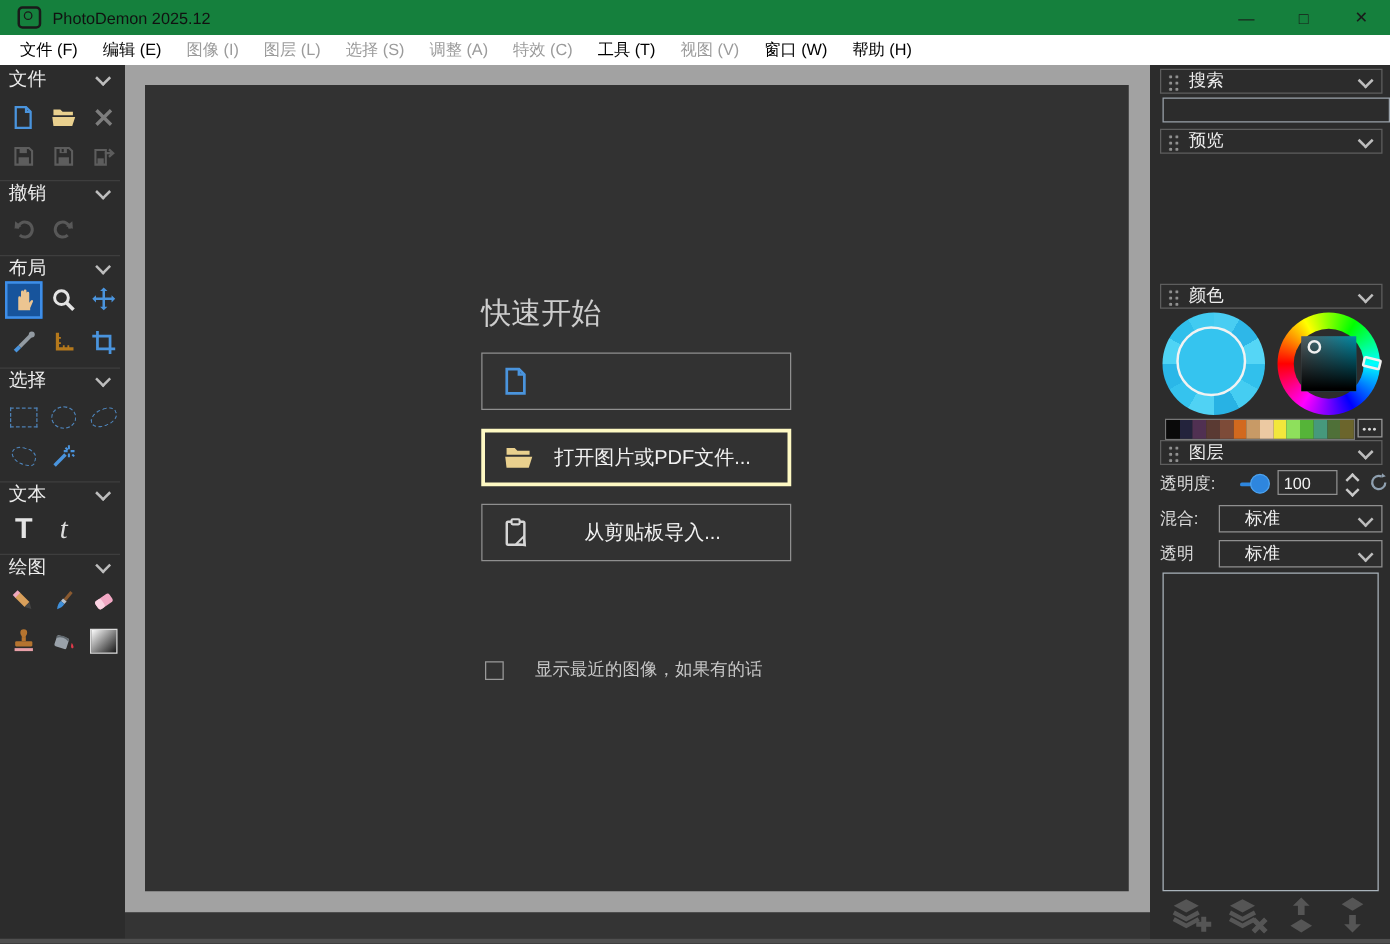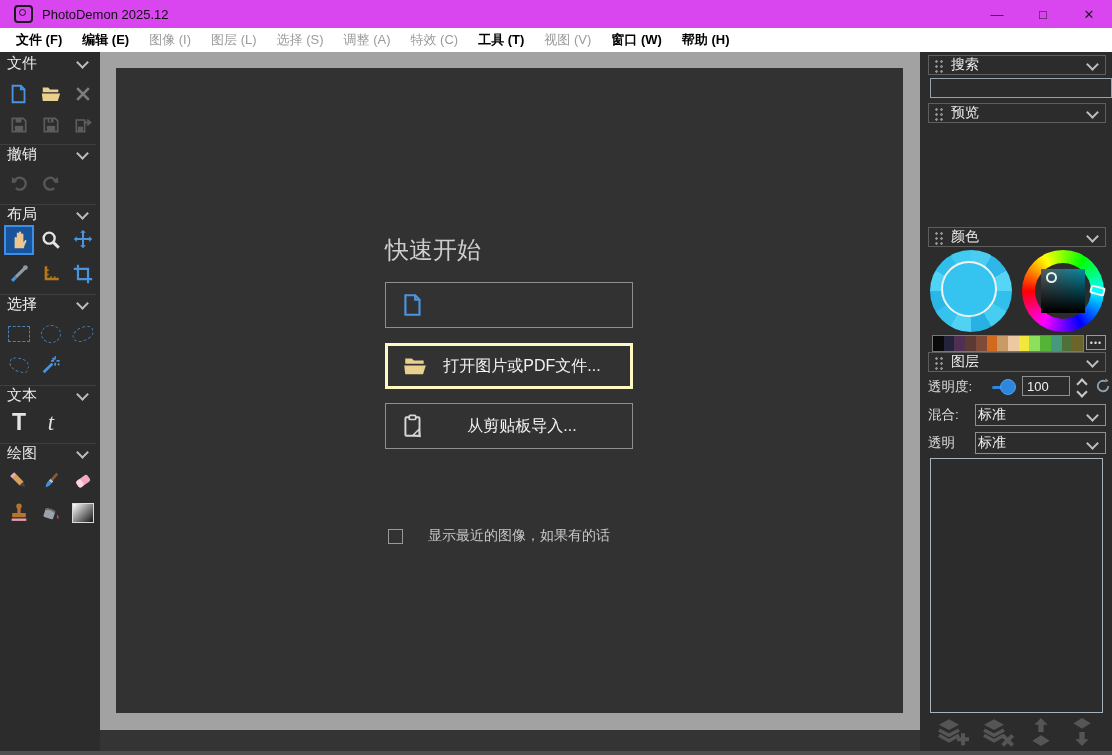--- a/index.html
+++ b/index.html
@@ -4,31 +4,31 @@
 <style>
   html,body{margin:0;padding:0}
   body{
     width:1112px;height:755px;position:relative;overflow:hidden;
     background:#2c2c2c;font-family:"Liberation Sans","DejaVu Sans",sans-serif;
     -webkit-font-smoothing:antialiased;
   }
   .abs{position:absolute}
 
   
-  .titlebar{left:0;top:0;width:1112px;height:28px;background:#d946ef;display:flex;align-items:center}
+  .titlebar{left:0;top:0;width:1112px;height:28px;background:#15803d;display:flex;align-items:center}
   .app-logo{width:15px;height:14px;margin-left:14px;border:2px solid #1a1a1a;border-radius:4px;position:relative}
   .app-logo::after{content:"";position:absolute;left:3px;top:2px;width:5px;height:5px;border:1.5px solid #1a1a1a;border-radius:50%}
   .title-text{font-size:13px;color:#111;margin-left:9px}
   .win-controls{margin-left:auto;display:flex;height:100%}
   .win-btn{width:46px;height:28px;display:flex;align-items:center;justify-content:center;font-size:13px;color:#1a1a1a;cursor:default}
 
   
   .menubar{left:0;top:28px;width:1112px;height:24px;background:#ffffff;display:flex;align-items:center;padding-left:6px;box-sizing:border-box}
   .menu-item{font-size:13px;padding:0 10px;white-space:nowrap}
-  .menu-item.on{color:#000;font-weight:700}
+  .menu-item.on{color:#000;font-weight:400}
   .menu-item.off{color:#9b9b9b}
 
   
   .left-toolbar{left:0;top:52px;width:100px;height:703px;background:#2c2c2c}
   .lt-header{position:absolute;left:0;width:96px;height:20px;display:flex;align-items:flex-start;border-top:1px solid #3e3e3e}
   .lt-header.first{border-top:none}
   .lt-label{font-size:15px;color:#ececec;margin-left:7px}
   .lt-header .chev{position:absolute;left:78px;top:4px}
   .tl-row{position:absolute;left:0;width:100px;display:flex;gap:2px;padding-left:4px;box-sizing:border-box}
   .tl-cell{width:30px;height:30px;display:flex;align-items:center;justify-content:center}
@@ -89,21 +89,21 @@
   .opacity-row{position:absolute;left:8px;top:324px;width:178px;height:22px;display:flex;align-items:center}
   .knob-tail{position:absolute;left:64px;top:10px;width:12px;height:3px;background:#2e86de;border-radius:2px}
   .knob{position:absolute;left:72px;top:3px;width:16px;height:16px;border-radius:50%;background:#2e86de;border:1.5px solid #4da3f0;box-sizing:border-box}
   .val-box{position:absolute;left:94px;top:0;width:48px;height:20px;box-sizing:border-box;border:1px solid #8f8f8f;background:#2c2c2c;color:#f0f0f0;font-size:13px;padding:0 4px}
   .spinner{position:absolute;left:148px;top:1px;width:12px;height:20px}
   .spin-up{position:absolute;left:2px;top:3px;width:6px;height:6px;border-left:2px solid #c9c9c9;border-top:2px solid #c9c9c9;transform:rotate(45deg)}
   .spin-dn{position:absolute;left:2px;top:11px;width:6px;height:6px;border-right:2px solid #c9c9c9;border-bottom:2px solid #c9c9c9;transform:rotate(45deg)}
   .reset-btn{position:absolute;left:166px;top:1px;width:18px;height:18px}
   .select-row{position:absolute;left:8px;height:22px;display:flex;align-items:center}
   .dd{position:absolute;left:47px;top:0;width:131px;height:22px;box-sizing:border-box;border:1px solid #8f8f8f;background:#2c2c2c;display:flex;align-items:center}
-  .dd-val{font-size:14px;color:#f0f0f0;margin-left:2px}
+  .dd-val{font-size:14px;color:#f0f0f0;margin-left:20px}
   .dd .chev{position:absolute;right:8px;top:6px}
   .layers-list{position:absolute;left:10px;top:406px;width:173px;height:255px;box-sizing:border-box;border:1px solid #a9b3bb;background:#2c2c2c}
   .layer-btns{position:absolute;left:0;top:664px;width:192px;height:36px;display:flex;justify-content:center;gap:9px;align-items:center}
   .layer-btns svg{opacity:.95}
 </style>
 </head>
 <body>
 
 <div class="abs titlebar">
   <div class="app-logo"></div>

